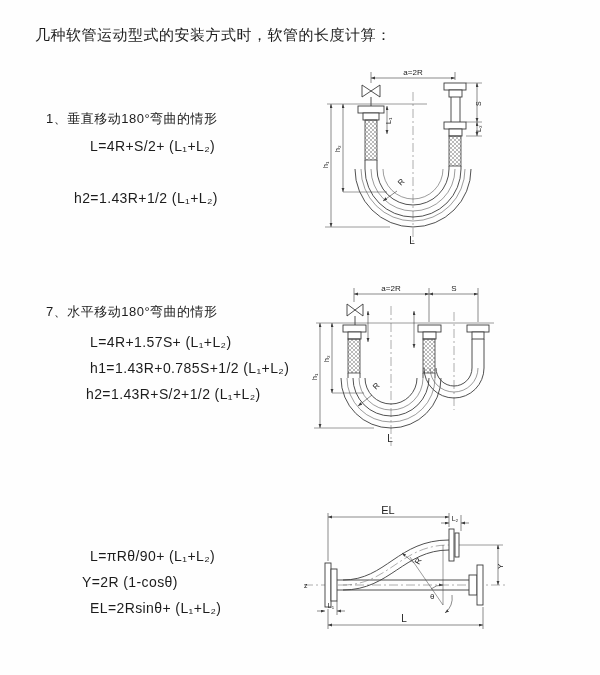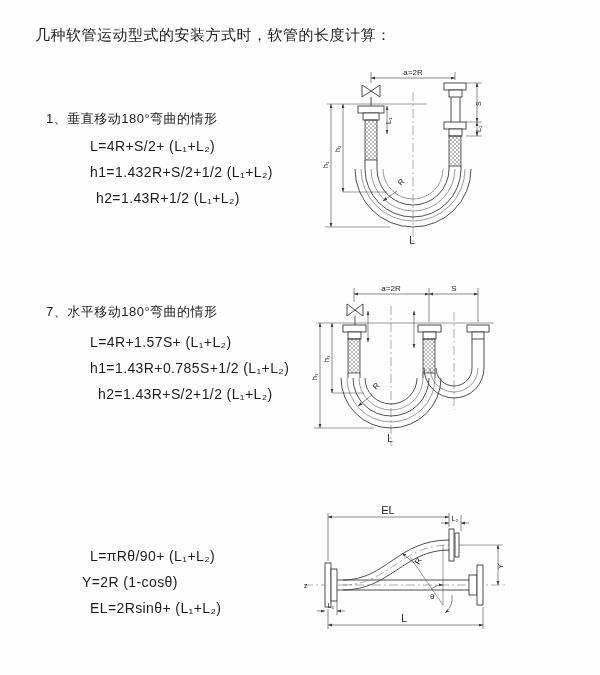--- a/index.html
+++ b/index.html
@@ -20,27 +20,26 @@
 </style>
 </head>
 <body>
 
 <div class="page">
 
   <div class="title">几种软管运动型式的安装方式时，软管的长度计算：</div>
 
   <div class="heading" style="left:46px;top:110px">1、垂直移动180°弯曲的情形</div>
   <div class="formula" style="left:70px;top:138px">L=4R+S/2+ (L₁+L₂)</div>
-  <div class="formula" style="left:70px;top:164px">h1=1.432R+S/2+1/2 (L₁+L₂)</div>
-  <div class="formula" style="left:76px;top:190px">h2=1.43R+1/2 (L₁+L₂)</div>
+  <div class="formula" style="left:54px;top:190px">h2=1.43R+1/2 (L₁+L₂)</div>
 
   <div class="heading" style="left:46px;top:303px">7、水平移动180°弯曲的情形</div>
   <div class="formula" style="left:70px;top:334px">L=4R+1.57S+ (L₁+L₂)</div>
   <div class="formula" style="left:70px;top:360px">h1=1.43R+0.785S+1/2 (L₁+L₂)</div>
-  <div class="formula" style="left:78px;top:386px">h2=1.43R+S/2+1/2 (L₁+L₂)</div>
+  <div class="formula" style="left:66px;top:386px">h2=1.43R+S/2+1/2 (L₁+L₂)</div>
 
   <div class="formula" style="left:70px;top:548px">L=πRθ/90+ (L₁+L₂)</div>
   <div class="formula" style="left:62px;top:574px">Y=2R (1-cosθ)</div>
   <div class="formula" style="left:70px;top:600px">EL=2Rsinθ+ (L₁+L₂)</div>
 
   <svg style="left:315px;top:64px" width="270" height="192" viewBox="0 0 270 192">
     <defs>
       <marker id="ar1" markerWidth="8" markerHeight="6" refX="7" refY="2.5" orient="auto-start-reverse">
         <path d="M0,0 L7,2.5 L0,5 Z" fill="#3c3c3c"></path>
       </marker>

